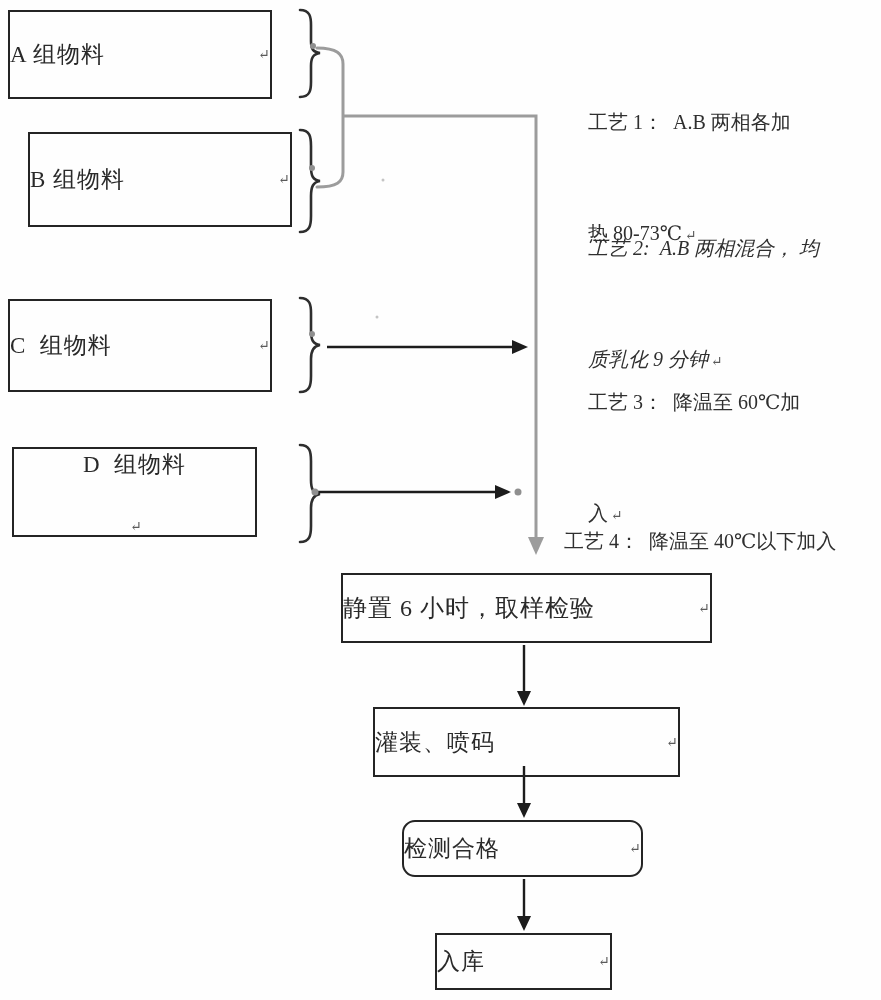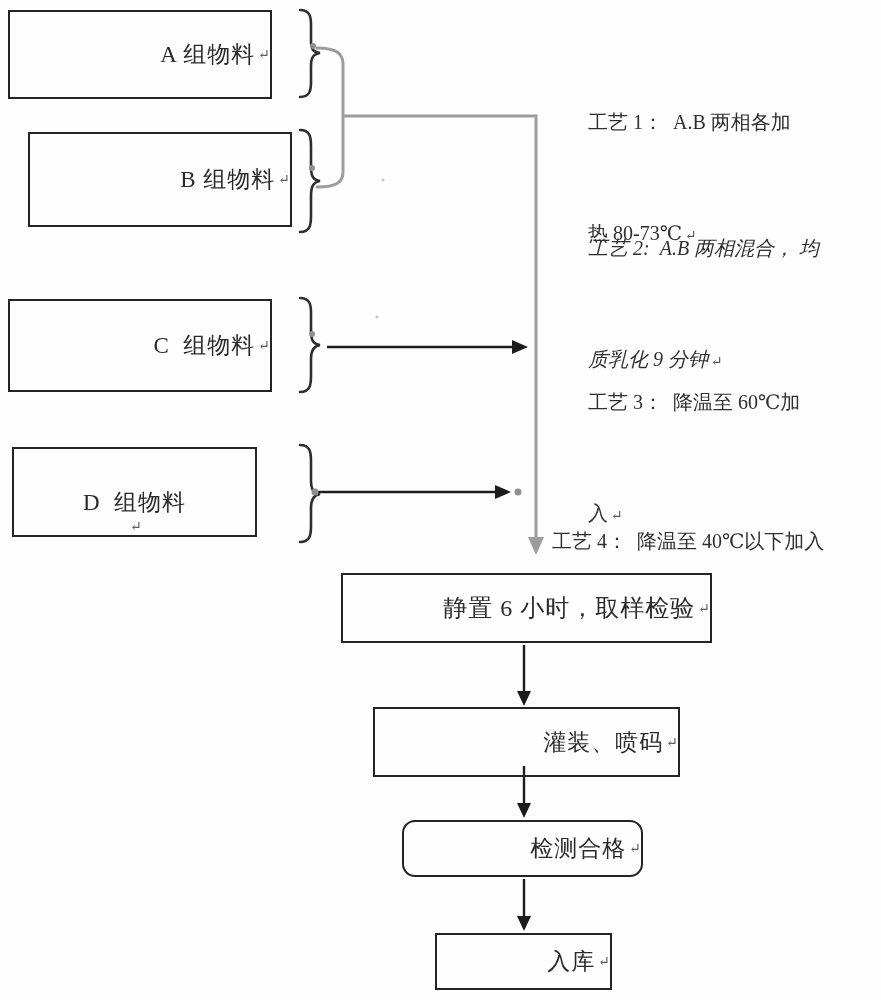--- a/index.html
+++ b/index.html
@@ -3,40 +3,40 @@
 <meta charset="utf-8">
 <style>
   html,body{margin:0;padding:0;background:#ffffff;}
   .page{
     position:relative;width:881px;height:1000px;background:#fefefe;overflow:hidden;
     font-family:"Liberation Serif","DejaVu Serif",serif;color:#2a2a2a;
   }
   .overlay{position:absolute;left:0;top:0;width:881px;height:1000px;}
   .box{
     position:absolute;box-sizing:border-box;border:2px solid #242424;background:transparent;
-    display:flex;align-items:center;justify-content:flex-end;white-space:pre;
+    display:flex;align-items:center;justify-content:space-between;white-space:pre;
   }
   .mat-box{font-size:23px;letter-spacing:1px;}
   .flow-box{font-size:23px;letter-spacing:1px;}
   .flow-box.settle{font-size:24px;}
   .note{position:absolute;font-size:20px;line-height:37px;white-space:pre;color:#2f2f2f;}
   .ret{font-size:14px;color:#5a5a5a;margin-left:3px;letter-spacing:0;}
   
   .b-a{left:8px;top:10px;width:264px;height:89px;}
   .b-b{left:8px;top:132px;width:264px;height:95px;margin-left:20px;}
   .b-c{left:8px;top:299px;width:264px;height:93px;}
   .b-d{left:12px;top:447px;width:245px;height:90px;flex-direction:column;}
   .b-settle{left:341px;top:573px;width:371px;height:70px;}
   .b-fill{left:373px;top:707px;width:307px;height:70px;}
   .b-inspect{left:402px;top:820px;width:241px;height:57px;border-radius:13px;}
   .b-store{left:435px;top:933px;width:177px;height:57px;}
   .n-1{left:588px;top:30px;}
   .n-2{left:588px;top:156px;font-style:italic;}
   .n-3{left:588px;top:310px;}
-  .n-4{left:552px;top:449px;}
+  .n-4{left:564px;top:449px;}
 </style>
 </head>
 <body>
 
 <div class="page">
 
   <svg class="overlay" viewBox="0 0 881 1000">
 
     <path d="M300,10 C310,10 311,17 311,25 L311,41 C311,49 313,52 320,53 C313,54 311,58 311,66 L311,82 C311,90 310,97 300,97" fill="none" stroke="#2e2e2e" stroke-width="2.6" stroke-linecap="round"></path>
     <path d="M300,130 C310,130 311,137 311,146 L311,167 C311,176 313,180 320,181 C313,182 311,187 311,196 L311,216 C311,225 310,232 300,232" fill="none" stroke="#2e2e2e" stroke-width="2.6" stroke-linecap="round"></path>

